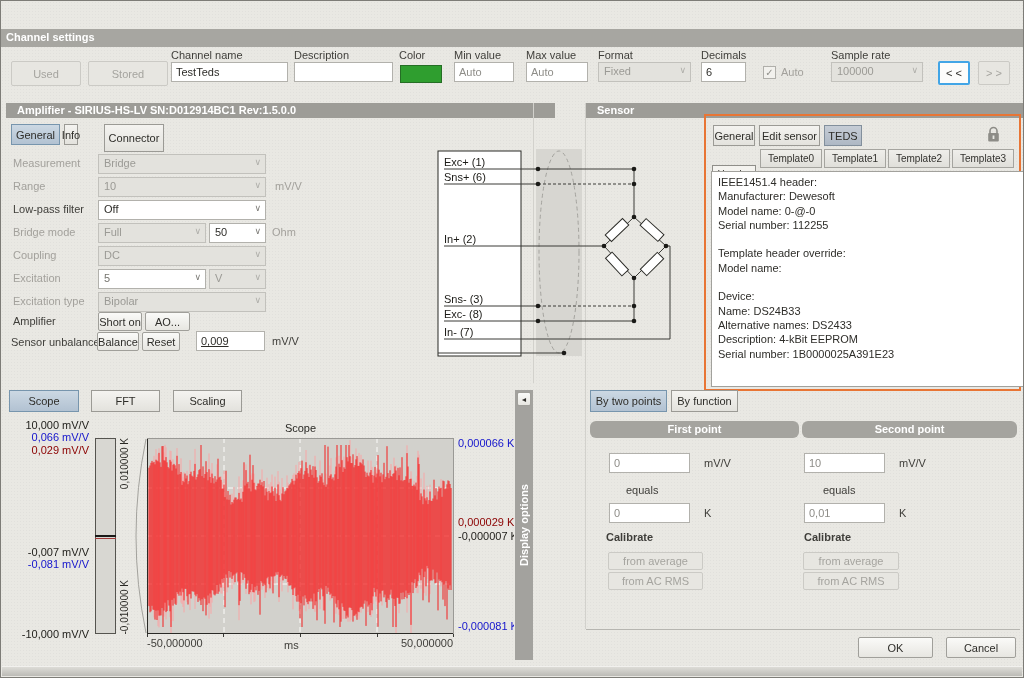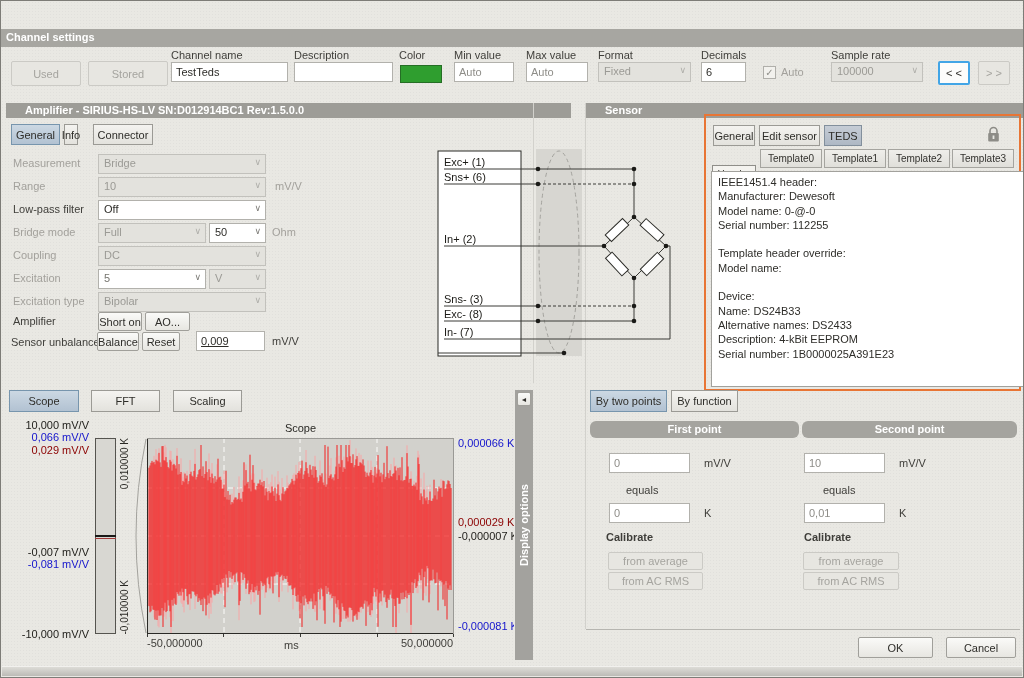--- a/index.html
+++ b/index.html
@@ -6,21 +6,21 @@
   .win{position:relative;width:1024px;height:678px;background:#e9e8e3;
        font-family:"Liberation Sans",sans-serif;font-size:11px;color:#2e2d29;
        border:1px solid #7d7c77;box-sizing:border-box;overflow:hidden;
        background-image:radial-gradient(rgba(110,110,105,.06) 1px,transparent 1px);
        background-size:3px 3px;}
   .abs{position:absolute;box-sizing:border-box;}
   .titlebar{position:absolute;left:0;top:0;width:100%;height:28px;background:#fff;border-bottom:1px solid #e4e3de;}
   .title-text{position:absolute;left:30px;top:7px;font-size:12px;color:#1b1a16;}
   .close-x{position:absolute;right:8px;top:6px;width:18px;height:17px;text-align:center;font-size:13px;color:#4a4944;line-height:17px;}
   .bar-hdr{position:absolute;background:#a7a6a1;color:#fff;font-weight:bold;padding:1px 5px;height:16px;line-height:14px;}
-  .panel-hdr{position:absolute;background:#9d9c97;color:#fff;font-weight:bold;height:15px;line-height:14px;padding:0 19px;}
+  .panel-hdr{position:absolute;background:#9d9c97;color:#fff;font-weight:bold;height:15px;line-height:14px;padding:0 11px;}
   .lbl{position:absolute;color:#3f3e3a;white-space:nowrap;}
   .dlbl{position:absolute;color:#a3a19c;white-space:nowrap;}
   .input{position:absolute;background:#fff;border:1px solid #b2b1ac;padding:2px 4px;
          font-family:"Liberation Sans",sans-serif;font-size:11px;color:#2e2d29;box-sizing:border-box;outline:none;}
   .input.grayv{color:#8e8d88;}
   .combo{position:absolute;background:#fff;border:1px solid #b2b1ac;padding:2px 16px 2px 5px;box-sizing:border-box;
          white-space:nowrap;overflow:hidden;}
   .combo::after{content:"\2228";position:absolute;right:4px;top:2px;font-size:9px;color:#7b7a75;}
   .combo.dis{background:#e3e2dd;border-color:#c2c1bc;color:#9b9a95;}
   .combo.dis::after{color:#aeada8;}
@@ -87,21 +87,21 @@
 
   <div class="btn" style="left:937px;top:60px;width:32px;height:24px;border:2px solid #42a5e6;background:#fcfcfb;">&lt; &lt;</div>
   <div class="btn dis" style="left:977px;top:60px;width:32px;height:24px;">&gt; &gt;</div>
 
   <div class="panel-hdr" style="left:5px;top:102px;width:527px;">Amplifier - SIRIUS-HS-LV  SN:D012914BC1 Rev:1.5.0.0</div>
   <div class="vline" style="left:532px;top:102px;height:280px;"></div>
   <div class="vline" style="left:584px;top:102px;height:526px;"></div>
 
   <div class="tab active" style="left:10px;top:123px;width:49px;height:21px;">General</div>
   <div class="tab" style="left:63px;top:123px;width:14px;height:21px;">Info</div>
-  <div class="tab" style="left:92px;top:123px;width:60px;height:21px;">Connector</div>
+  <div class="tab" style="left:103px;top:123px;width:60px;height:28px;">Connector</div>
 
   <div class="dlbl" style="left:12px;top:156px;">Measurement</div>
   <div class="combo dis" style="left:97px;top:153px;width:168px;height:20px;">Bridge</div>
 
   <div class="dlbl" style="left:12px;top:179px;">Range</div>
   <div class="combo dis" style="left:97px;top:176px;width:168px;height:20px;">10</div>
   <div class="dlbl" style="left:274px;top:179px;">mV/V</div>
 
   <div class="lbl" style="left:12px;top:202px;">Low-pass filter</div>
   <div class="combo" style="left:97px;top:199px;width:168px;height:20px;">Off</div>

